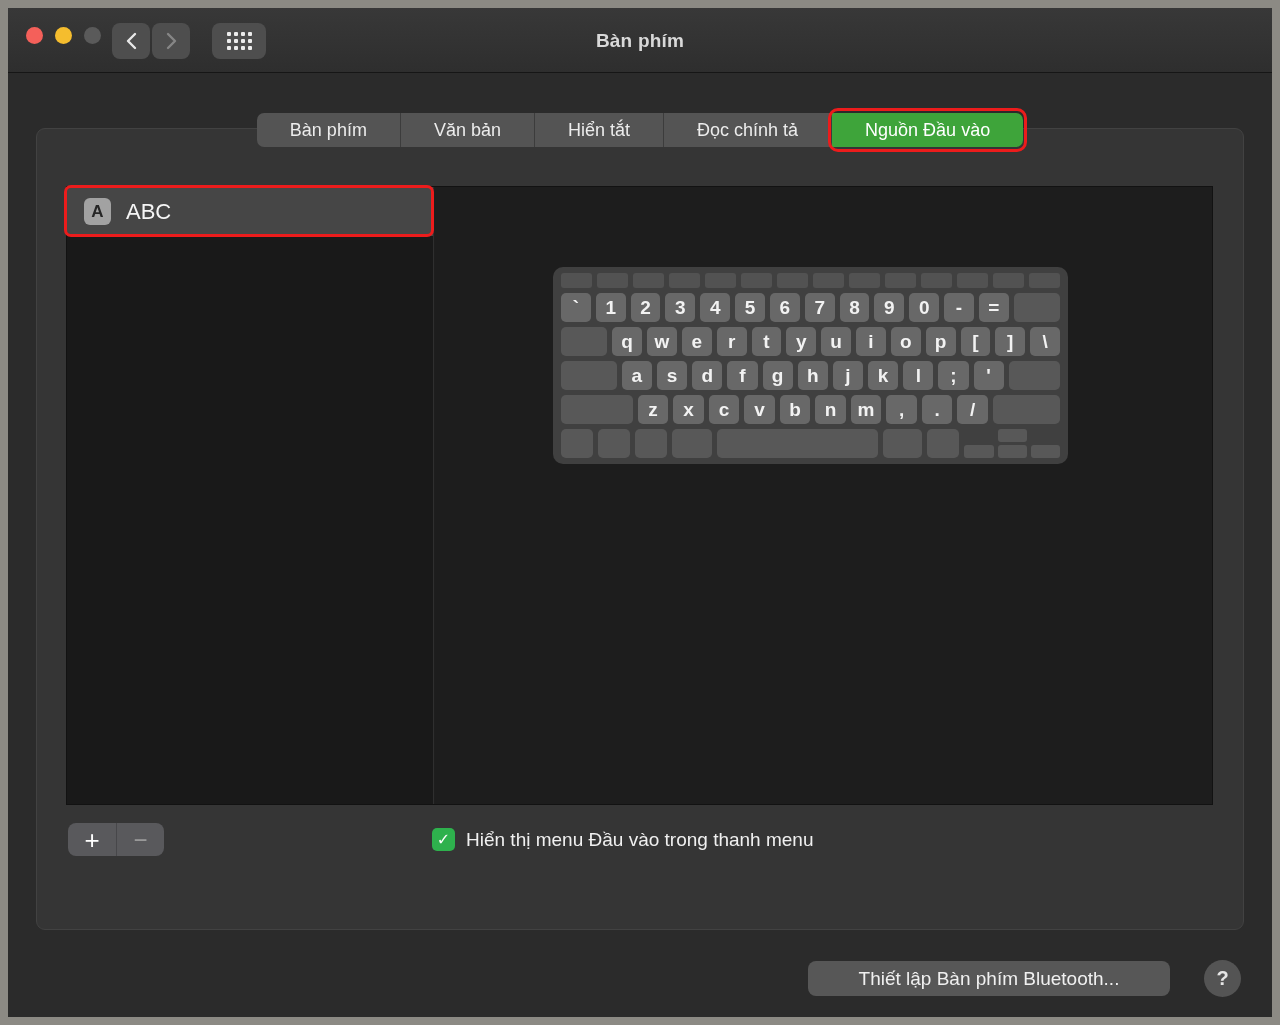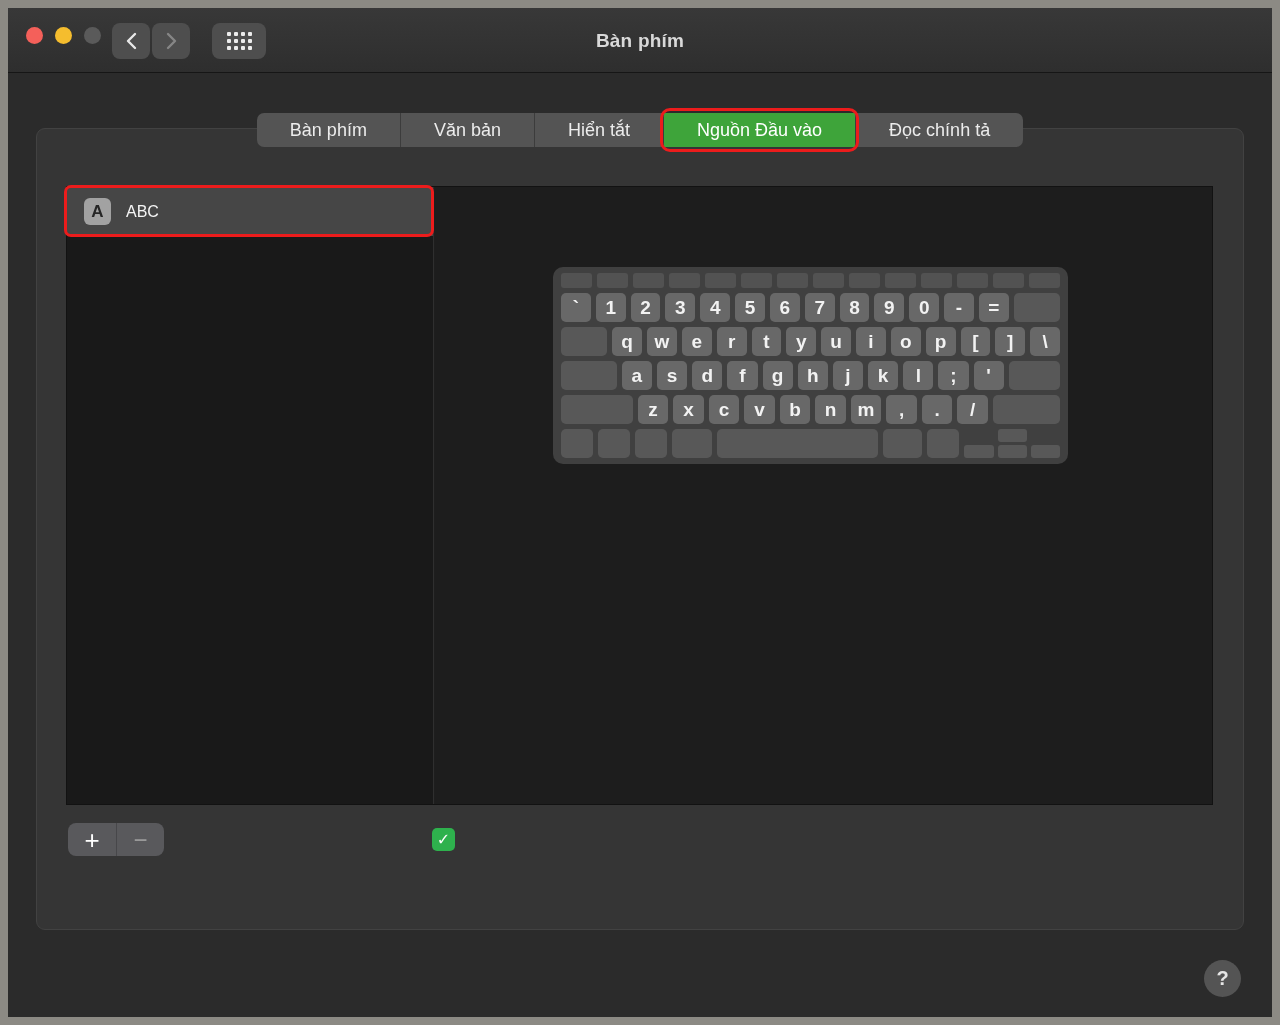--- a/index.html
+++ b/index.html
@@ -83,21 +83,21 @@
   }
   .source-row {
     position:relative; height:49px; background:#464646;
     display:flex; align-items:center; padding-left:17px;
   }
   .source-badge {
     width:27px; height:27px; border-radius:6px; background:#a2a2a2;
     color:#262626; font-size:17px; font-weight:700;
     display:flex; align-items:center; justify-content:center; flex:none;
   }
-  .source-label { color:#f5f5f5; font-size:16px; margin-left:15px; }
+  .source-label { color:#f5f5f5; font-size:22px; margin-left:15px; }
   .source-row .annotation { inset:-2px -1px -1px -3px; border-radius:7px; }
   .right-pane { position:absolute; left:368px; top:0; right:0; bottom:0; background:#1d1d1d; }
   
   .kb {
     position:absolute; left:118px; top:80px; width:515px;
     background:#404040; border-radius:10px; padding:6px 8px;
   }
   .kb-row { display:flex; gap:5px; height:29px; margin-top:5px; }
   .kb-row.kb-fn { height:15px; margin-top:0; }
   .kb-key {
@@ -194,26 +194,26 @@
   <div class="tab-bar">
       <div class="tab">
         <span>Bàn phím</span>
       </div>
       <div class="tab">
         <span>Văn bản</span>
       </div>
       <div class="tab">
         <span>Hiển tắt</span>
       </div>
+      <div class="tab">
+        <span>Đọc chính tả</span>
+      </div>
       <div class="tab selected">
         <span>Nguồn Đầu vào</span>
         <div class="annotation"></div>
-      </div>
-      <div class="tab">
-        <span>Đọc chính tả</span>
       </div>
     </div>
 
   <div class="list-panel">
     <div class="source-column">
         <div class="source-row selected">
           <div class="source-badge">A</div>
           <div class="source-label">ABC</div>
           <div class="annotation"></div>
         </div>
@@ -324,19 +324,21 @@
 
   <div class="add-remove">
     <button class="seg-btn add">+</button>
     <button class="seg-btn remove">−</button>
   </div>
 
   <div class="checkbox-row">
     <span class="checkbox">
       <span>✓</span>
     </span>
+    <span class="checkbox-label">Hiển thị menu Đầu vào trong thanh menu</span>
   </div>
 
+  <button class="bluetooth-btn">Thiết lập Bàn phím Bluetooth...</button>
   <button class="help-btn">
     <span>?</span>
   </button>
 
 </div>
 
 </body></html>

